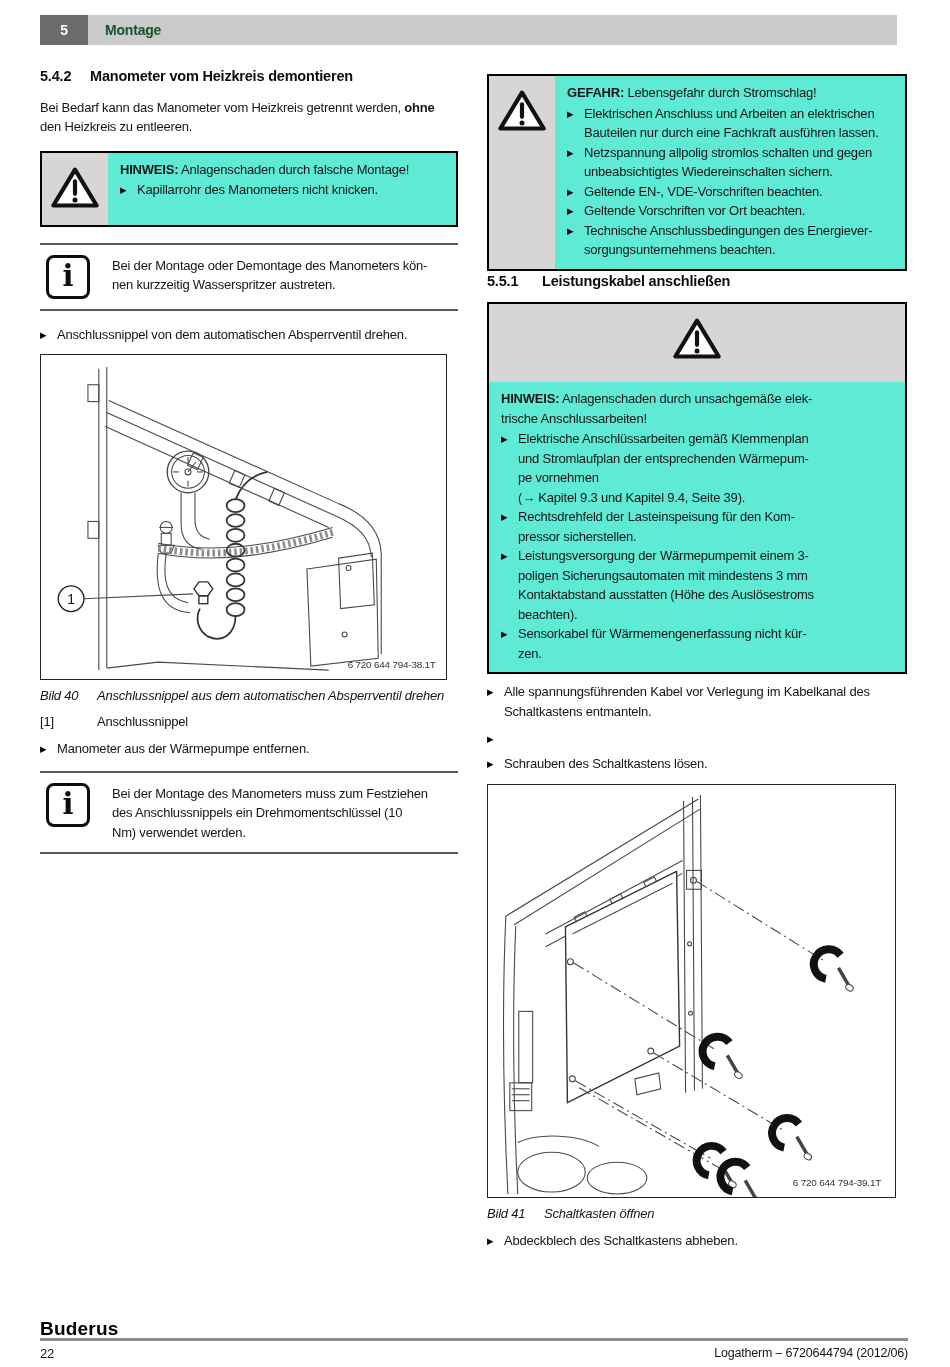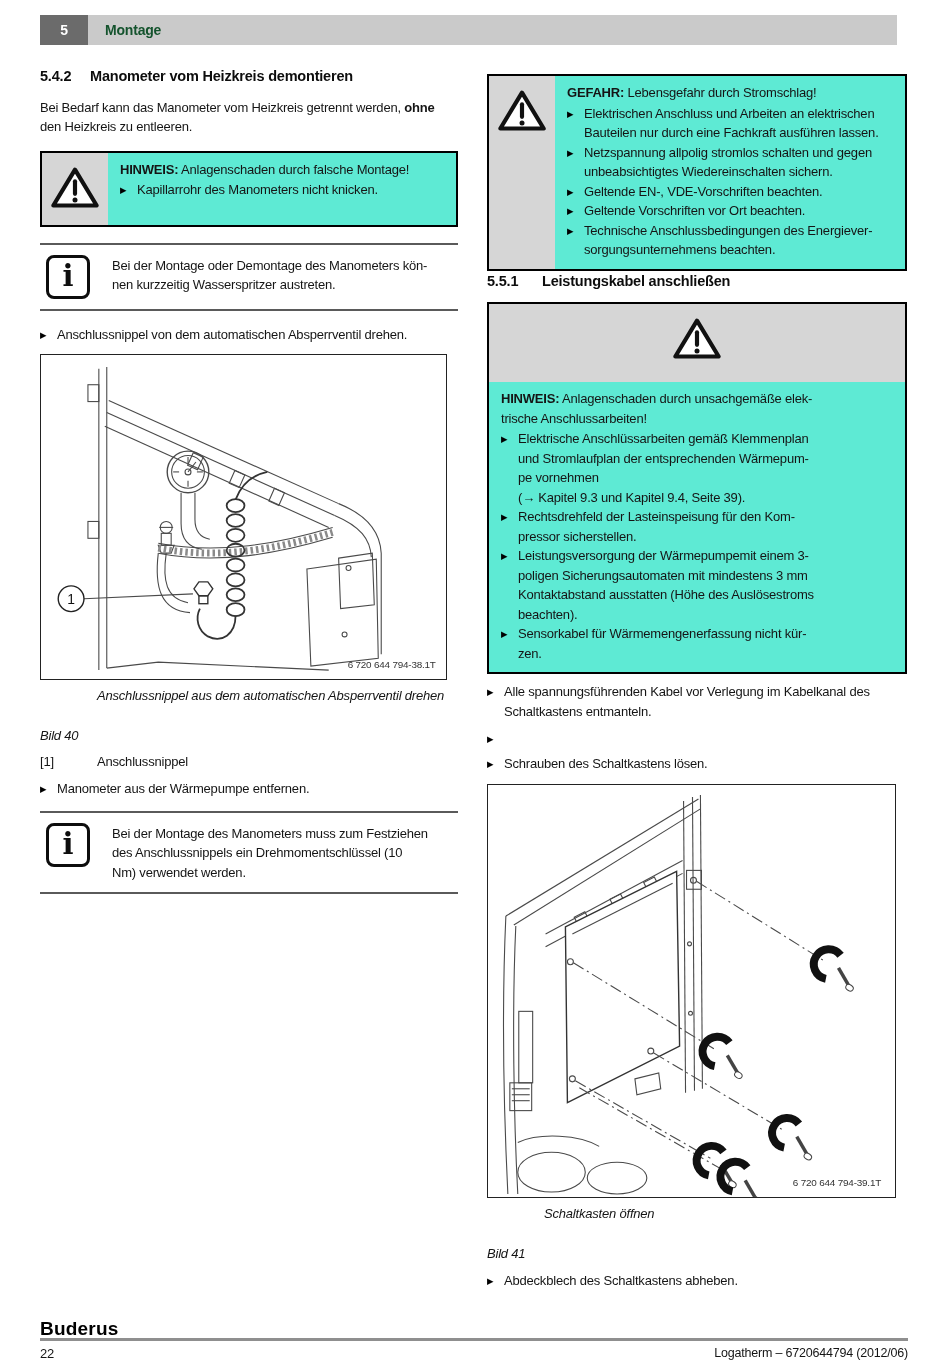--- a/index.html
+++ b/index.html
@@ -33,21 +33,21 @@
   .infonote-icon{flex:0 0 66px;padding-left:6px;}
   .iiconbox{width:38px;height:38px;border:3px solid #0d0d0d;border-radius:8px;display:flex;align-items:center;justify-content:center;
             font-family:"DejaVu Serif","Liberation Serif",serif;font-weight:bold;font-size:29px;line-height:1;color:#0d0d0d;}
   .infonote-text{flex:1;white-space:pre-line;padding-top:1px;}
   
   .action{display:flex;margin-top:8px;}
   .action.first{margin-top:14px;}
   
   .figbox{position:relative;border:1.5px solid #222;margin-top:10px;background:#fff;}
   .figcaption{display:flex;font-style:italic;margin-top:6px;}
-  .figcaption .clabel{flex:0 0 57px;margin-top:40px;}
+  .figcaption .clabel{flex:0 0 57px;}
   .legend{display:flex;margin-top:6px;}
   .legend .lkey{flex:0 0 57px;}
   
   .footer-logo{position:absolute;left:40px;top:1315px;font-size:19px;font-weight:bold;letter-spacing:0.2px;color:#000;}
   .footer-rule{position:absolute;left:40px;top:1338px;width:868px;height:2.5px;background:#8f8f8f;}
   .footer-page{position:absolute;left:40px;top:1344px;font-size:13px;}
   .footer-ref{position:absolute;right:42px;top:1344px;font-size:12.5px;}
   svg text{font-family:"Liberation Sans",sans-serif;}
 </style>
 </head>

